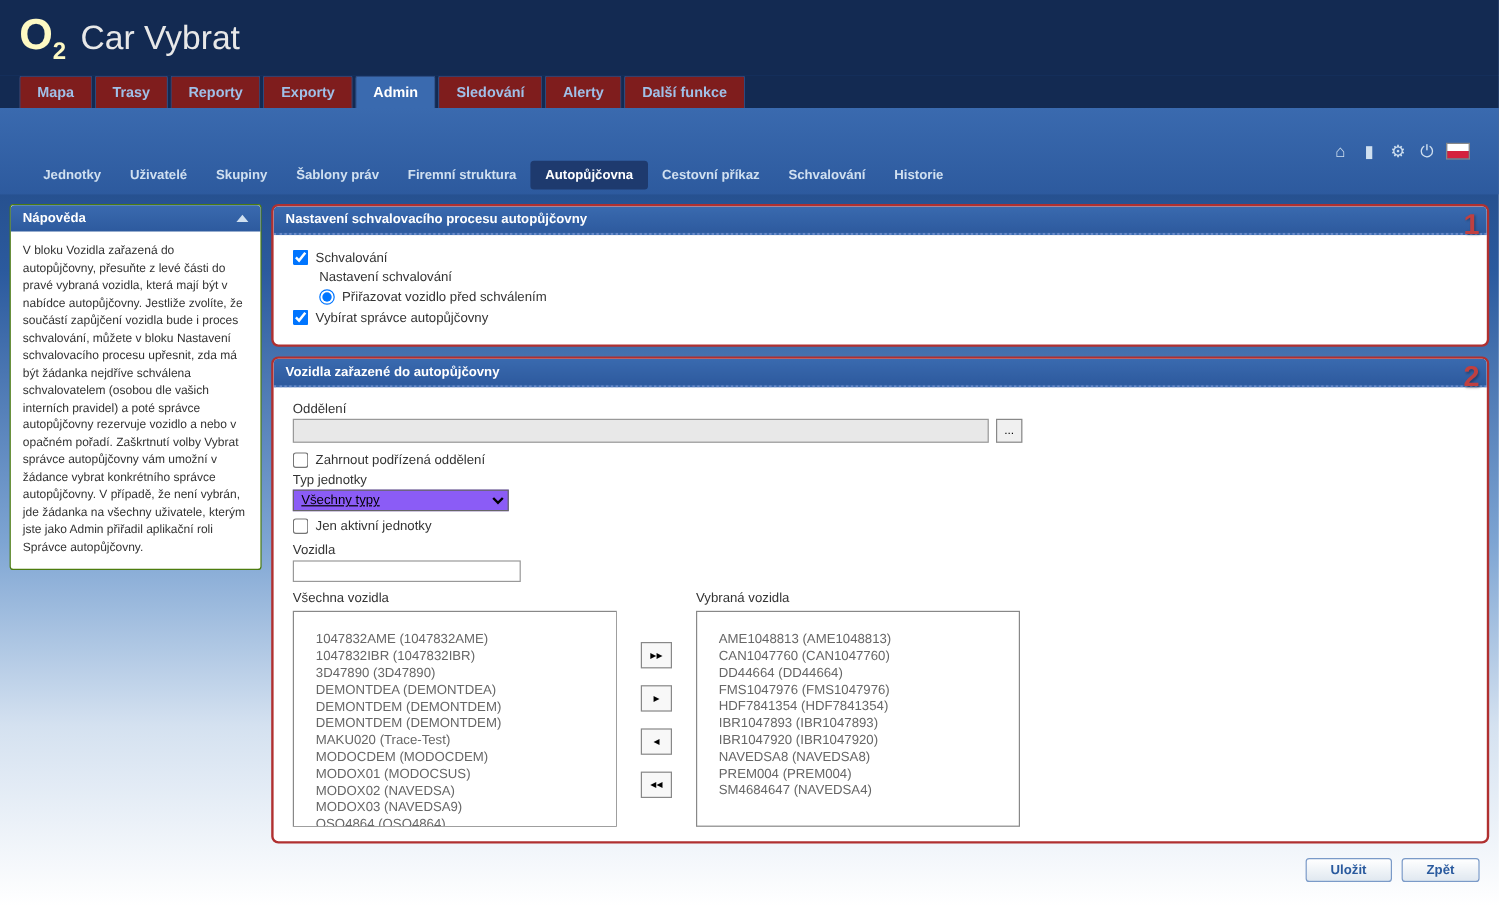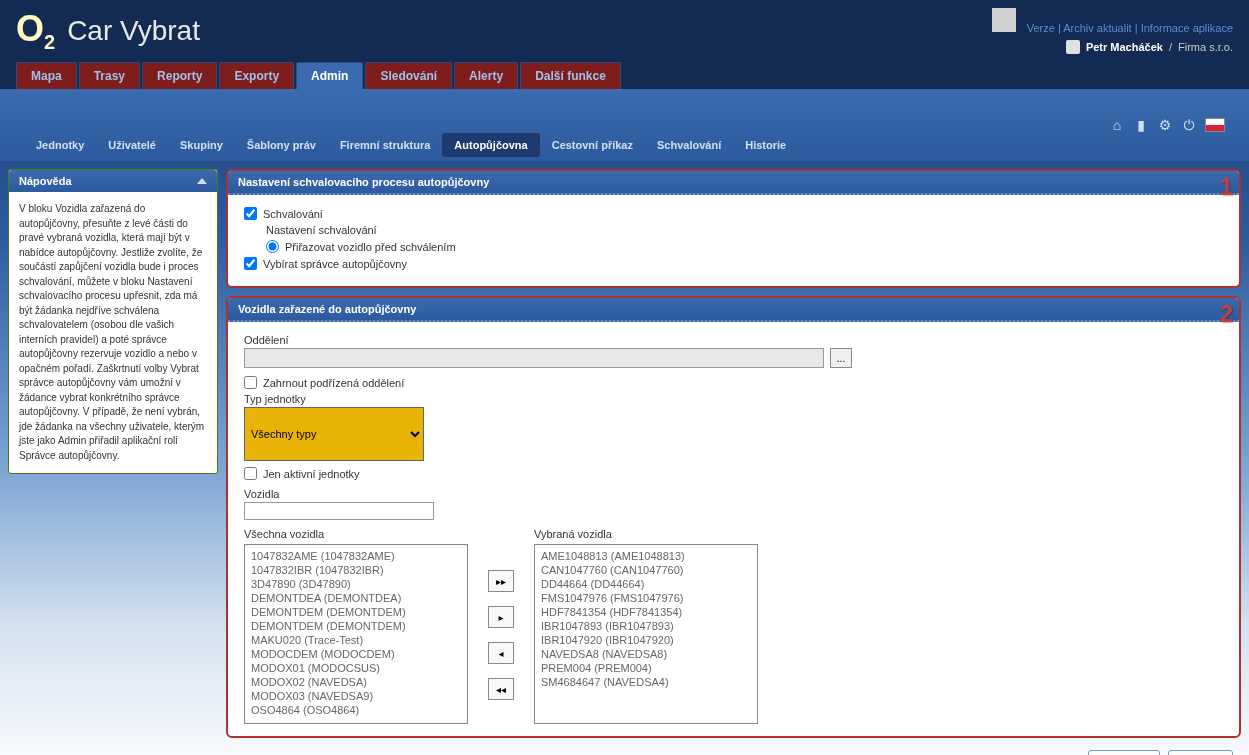--- a/index.html
+++ b/index.html
@@ -39,57 +39,43 @@
 .panel { background: #fff; border: 2px solid #b03030; border-radius: 6px; margin-bottom: 8px; position: relative; }
 .panel-header { background: linear-gradient(to bottom, #3a6aaf, #2d5a9e); color: #fff; padding: 5px 10px; font-size: 11px; font-weight: bold; border-radius: 4px 4px 0 0; border-bottom: 2px dotted #6a8ac8; }
 .panel-body { padding: 12px 16px; }
 .panel-number { position: absolute; right: 6px; top: 2px; font-size: 24px; font-weight: bold; color: #c04040; text-shadow: 1px 1px 2px rgba(0,0,0,0.3); }
 
 .form-row { margin-bottom: 4px; display: flex; align-items: center; gap: 6px; }
 .form-label { color: #333; font-size: 11px; }
 .indent { margin-left: 22px; }
 input[type="checkbox"], input[type="radio"] { cursor: pointer; }
 input[type="text"] { border: 1px solid #999; padding: 2px 4px; font-size: 11px; }
-select { border: 1px solid #666; padding: 19px 2px; font-size: 11px; background: #eab308; }
+select { border: 1px solid #666; padding: 1px 2px; font-size: 11px; background: #8b5cf6; text-decoration: underline; }
 
 .dept-input { width: 580px; background: #e8e8e8; border: 1px solid #999; height: 20px; }
 .dept-btn { width: 22px; height: 20px; border: 1px solid #888; background: #f0f0f0; cursor: pointer; font-size: 10px; }
 
 .dual-list { display: flex; gap: 20px; margin-top: 8px; }
 .list-col { }
 .list-label { font-size: 11px; color: #333; margin-bottom: 4px; }
-.listbox { width: 224px; height: 180px; border: 1px solid #888; overflow-y: scroll; background: #fff; padding: 4px; }
+.listbox { width: 270px; height: 180px; border: 1px solid #888; overflow-y: scroll; background: #fff; padding: 16px; }
 .listbox-item { font-size: 11px; color: #666; padding: 1px 2px; white-space: nowrap; cursor: pointer; }
 .list-buttons { display: flex; flex-direction: column; gap: 14px; justify-content: center; padding-top: 18px; }
 .move-btn { width: 26px; height: 22px; border: 1px solid #888; background: #f8f8f8; cursor: pointer; font-size: 10px; display: flex; align-items: center; justify-content: center; }
 
 .footer-buttons { display: flex; justify-content: flex-end; gap: 8px; padding: 4px 8px; }
 .btn { background: linear-gradient(to bottom, #fff, #e0e8f0); border: 1px solid #7a9ac8; color: #2a5a9e; padding: 3px 20px; font-size: 11px; font-weight: bold; border-radius: 3px; cursor: pointer; }
 </style>
 </head>
 <body>
 
 <div class="header">
   <div class="logo-area">
     <span class="logo-o2"><span>O</span><sub>2</sub></span>
     <span class="app-title">Car Vybrat</span>
-  </div>
-  <div class="top-links">
-    <div class="top-links-row">
-      <span class="box-icon"></span>
-      <a>Verze</a> |
-      <a>Archiv aktualit</a> |
-      <a>Informace aplikace</a>
-    </div>
-    <div class="user-row">
-      <span class="user-icon"></span>
-      <span class="username">Petr Macháček</span>
-      <span>/</span>
-      <span>Firma s.r.o.</span>
-    </div>
   </div>
 </div>
 
 <div class="main-tabs" id="main-tabs">
     <div class="main-tab">Mapa</div>
     <div class="main-tab">Trasy</div>
     <div class="main-tab">Reporty</div>
     <div class="main-tab">Exporty</div>
     <div class="main-tab active">Admin</div>
     <div class="main-tab">Sledování</div>

